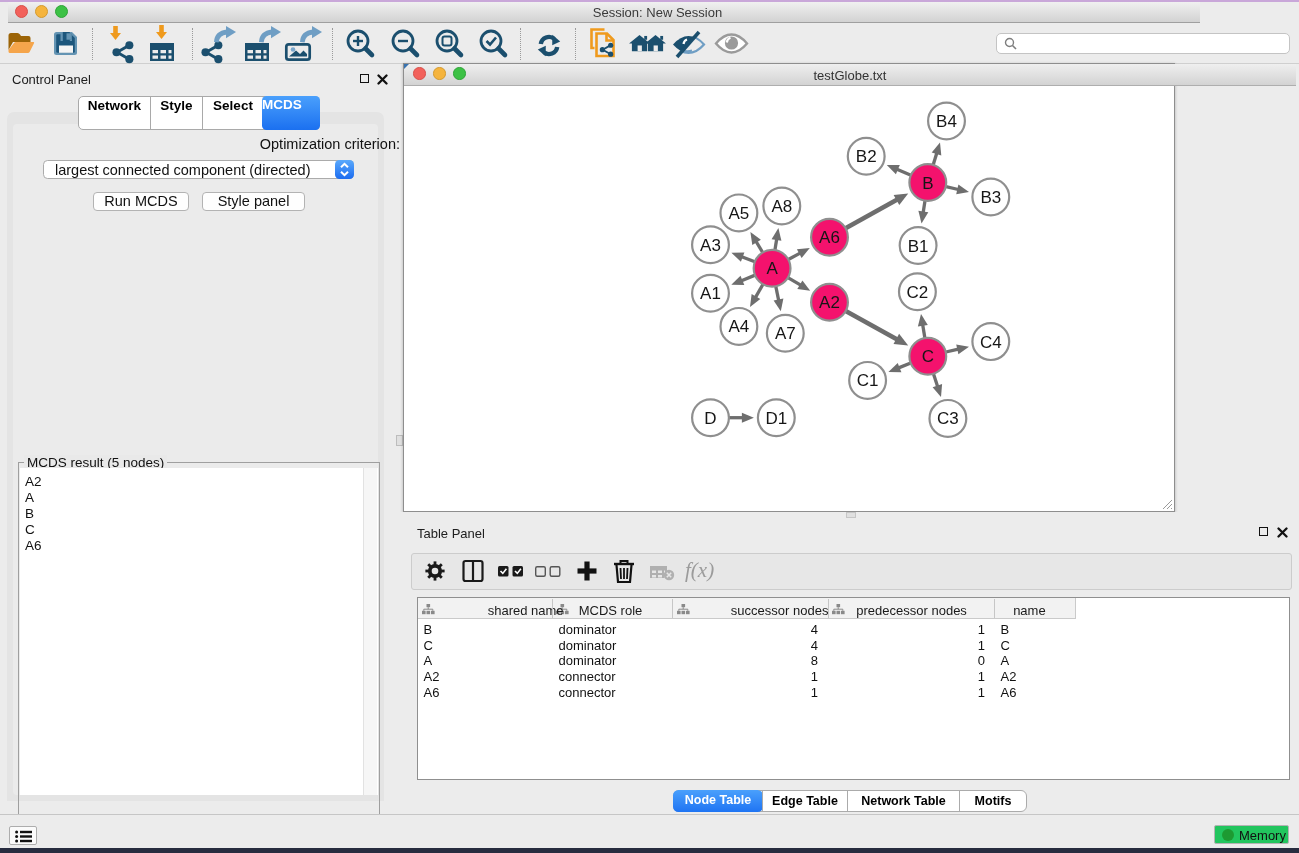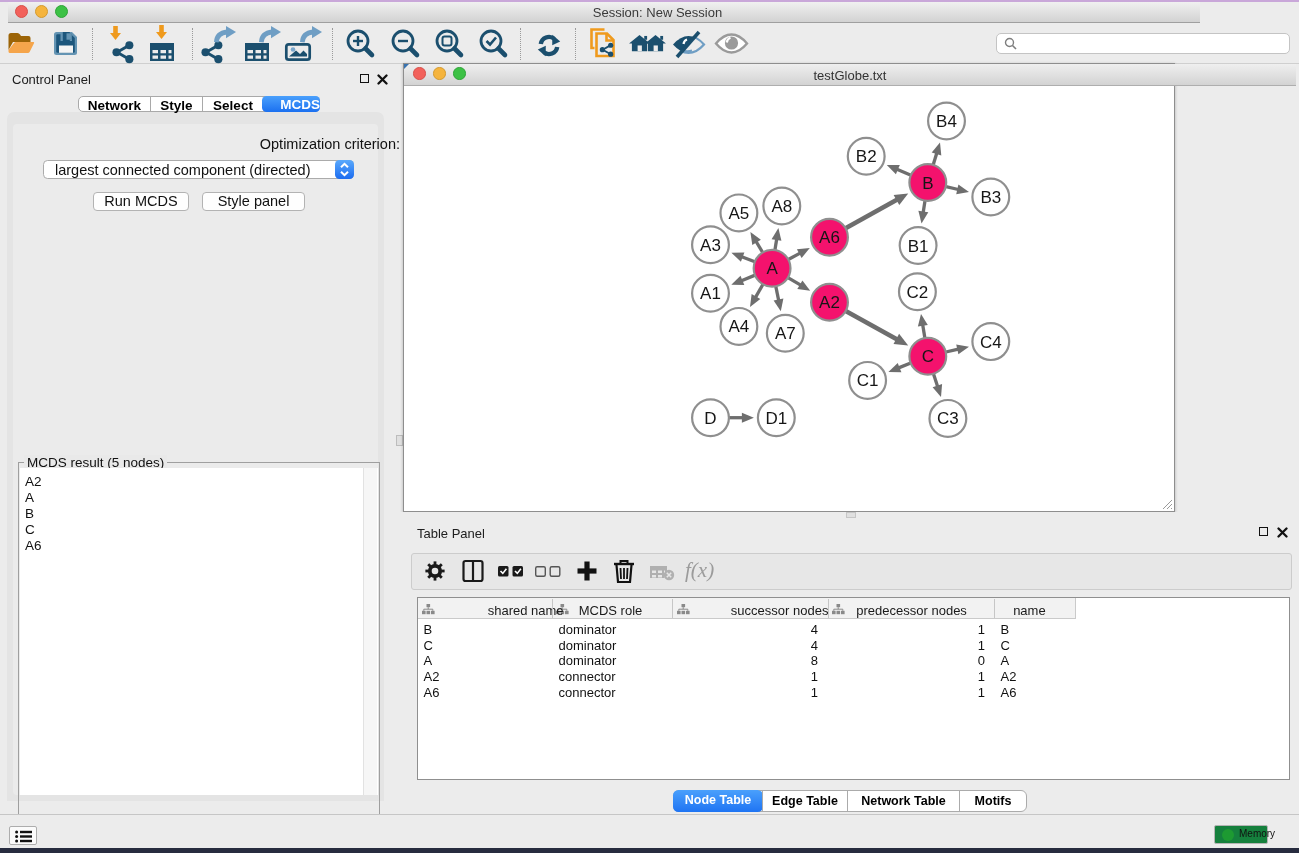--- a/index.html
+++ b/index.html
@@ -181,25 +181,25 @@
     </div>
 </div>
 <div class="abs" style="left:0;top:64px;width:390px;height:750px;background:#ececec">
 <div class="abs" style="left:12px;top:8px;font-size:13px;color:#202020">Control Panel</div>
 <div class="abs" style="left:360px;top:10px;width:9px;height:9px;border:1.6px solid #111"></div>
 <svg class="abs" width="11" height="11" viewBox="0 0 11 11" style="left:377px;top:9.5px">
 <path d="M1.5 1.5 L9.5 9.5 M9.5 1.5 L1.5 9.5" stroke="#111" stroke-width="2.3" stroke-linecap="round"></path>
     </svg>
 <div class="abs" style="left:7px;top:48px;width:377px;height:689px;background:#e4e4e4;border-radius:7px 7px 0 0"></div>
 <div class="abs" style="left:13px;top:60px;width:365px;height:671px;background:#ebebeb;border-radius:4px"></div>
-<div class="abs" style="left:78px;top:32px;height:16px;background:#fff;border:1px solid #a9a9a9;border-radius:5px;display:flex;font-size:13.5px;font-weight:bold;color:#000">
+<div class="abs" style="left:78px;top:32px;height:34px;background:#fff;border:1px solid #a9a9a9;border-radius:5px;display:flex;font-size:13.5px;font-weight:bold;color:#000">
 <div style="width:72px;text-align:center;line-height:18.5px;border-right:1px solid #a9a9a9">Network</div>
 <div style="width:52px;text-align:center;line-height:18.5px;border-right:1px solid #a9a9a9">Style</div>
 <div style="width:60px;text-align:center;line-height:18.5px">Select</div>
-<div style="width:58px;text-align:right;line-height:18.5px;background:linear-gradient(#4aa0fc,#1b70f0);color:#fff;border-radius:4.5px;margin:-1px">MCDS</div>
+<div style="width:58px;text-align:left;line-height:18.5px;background:linear-gradient(#4aa0fc,#1b70f0);color:#fff;border-radius:4.5px;margin:-1px">MCDS</div>
 </div>
 <div class="abs" style="left:10px;top:72px;width:390px;text-align:right;font-size:14.5px;color:#111">Optimization criterion:</div>
 <div class="abs" style="left:43px;top:95.5px;width:311px;height:19px;background:#fff;border:1px solid #ababab;border-radius:4.5px">
 <div style="position:absolute;left:11px;top:1px;font-size:14.5px;color:#111;white-space:nowrap">largest connected component (directed)</div>
 <div style="position:absolute;right:-1px;top:-1px;width:19px;height:19px;background:linear-gradient(#5aa9fc,#1c6cf0);border-radius:4.5px">
 <svg width="19" height="19" viewBox="0 0 19 19">
           <path d="M6 7.2 L9.5 3.8 L13 7.2 M6 11.8 L9.5 15.2 L13 11.8" fill="none" stroke="#fff" stroke-width="2"></path>
         </svg>
 </div>
     </div>
@@ -455,17 +455,17 @@
 <g fill="#111">
           <circle cx="1.6" cy="2" r="1.5"></circle>
           <circle cx="1.6" cy="6.5" r="1.5"></circle>
           <circle cx="1.6" cy="11" r="1.5"></circle>
 <rect x="5" y="0.8" width="12" height="2.4"></rect>
           <rect x="5" y="5.3" width="12" height="2.4"></rect>
           <rect x="5" y="9.8" width="12" height="2.4"></rect>
         </g>
       </svg>
     </div>
-<div class="abs" style="left:1214px;top:9.5px;width:54px;height:19.5px;background:#15803d;border:1px solid #b4b4b4;border-radius:2px;font-size:10px;color:#111">
+<div class="abs" style="left:1214px;top:9.5px;width:75px;height:19.5px;background:#22c55e;border:1px solid #b4b4b4;border-radius:2px;font-size:13px;color:#111">
 <div style="position:absolute;left:7px;top:3.5px;width:12px;height:12px;border-radius:50%;background:#1d9a32"></div>
 <div style="position:absolute;left:24px;top:2px">Memory</div>
     </div>
 </div>
 <div class="abs" style="left:0;top:847.5px;width:1299px;height:5.5px;background:#272c3f"></div>
 </body></html>

